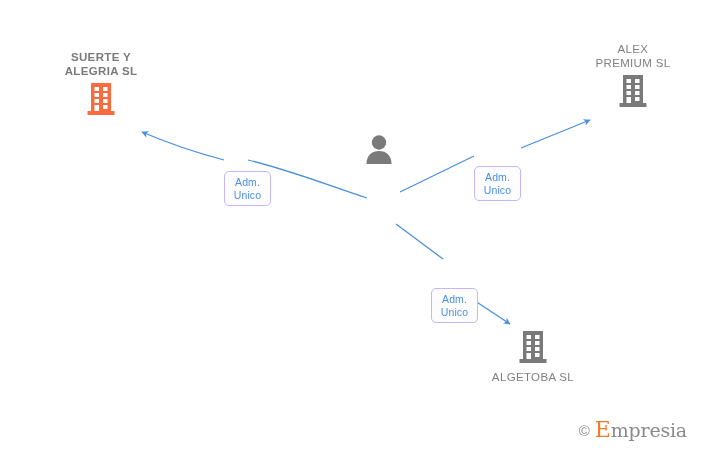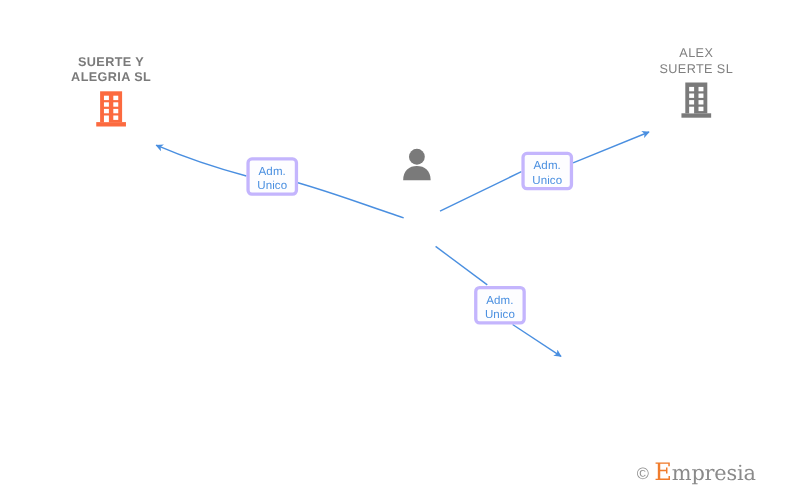--- a/index.html
+++ b/index.html
@@ -72,30 +72,31 @@
   
   #node-suerte        { left: 16px;  top: 50px;  }
   #node-alex          { left: 548px; top: 42px;  }
   #node-person        { left: 294px; top: 134px; }
   #node-algetoba      { left: 448px; top: 330px; }
 
   
   .edge-label {
     position: absolute;
     box-sizing: border-box;
-    border: 3px solid #c4b5fd;
+    border: 1px solid #c4b5fd;
     border-radius: 5px;
     background: #fdfdff;
     color: #4a8fe0;
     font-size: 10.5px;
     line-height: 13px;
     text-align: center;
     padding: 4px 5px 4px 5px;
     white-space: pre-line;
     letter-spacing: 0.1px;
+    margin-top: 28px;
   }
   #label-suerte   { left: 224px; top: 143px; width: 47px; height: 35px; }
   #label-alex     { left: 474px; top: 138px; width: 47px; height: 35px; }
   #label-algetoba { left: 431px; top: 260px; width: 47px; height: 35px; }
 
   
   #watermark {
     position: absolute;
     right: 10px;
     bottom: 9px;
@@ -162,21 +163,21 @@
         <rect x="8.5" y="17" width="4.5" height="4" fill="#ffffff"></rect>
         <rect x="17" y="17" width="4.5" height="4" fill="#ffffff"></rect>
         <rect x="8.5" y="23" width="4.5" height="6" fill="#ffffff"></rect>
         <rect x="17" y="23" width="4.5" height="4" fill="#ffffff"></rect>
       </svg>
     </span>
   </div>
 
   <div class="node" id="node-alex">
     <div class="node-label company-plain above">ALEX
-SUERTE  SL</div>
+PREMIUM  SL</div>
     <span class="node-icon">
       <svg width="30" height="34" viewBox="0 0 30 34" xmlns="http://www.w3.org/2000/svg">
         <rect x="5" y="1" width="20" height="28" fill="#7a7a7a"></rect>
         <rect x="1.5" y="29" width="27" height="4" fill="#7a7a7a"></rect>
         <rect x="8.5" y="5" width="4.5" height="4" fill="#ffffff"></rect>
         <rect x="17" y="5" width="4.5" height="4" fill="#ffffff"></rect>
         <rect x="8.5" y="11" width="4.5" height="4" fill="#ffffff"></rect>
         <rect x="17" y="11" width="4.5" height="4" fill="#ffffff"></rect>
         <rect x="8.5" y="17" width="4.5" height="4" fill="#ffffff"></rect>
         <rect x="17" y="17" width="4.5" height="4" fill="#ffffff"></rect>
@@ -188,20 +189,37 @@
 
   <div class="node" id="node-person">
     <span class="node-icon">
       <svg width="28" height="30" viewBox="0 0 28 30" xmlns="http://www.w3.org/2000/svg">
         <circle cx="14" cy="8.5" r="7.2" fill="#7a7a7a"></circle>
         <path d="M 1.5 30 C 1.5 21 7 17 14 17 C 21 17 26.5 21 26.5 30 Z" fill="#7a7a7a"></path>
       </svg>
     </span>
   </div>
 
+  <div class="node" id="node-algetoba">
+    <span class="node-icon">
+      <svg width="30" height="34" viewBox="0 0 30 34" xmlns="http://www.w3.org/2000/svg">
+        <rect x="5" y="1" width="20" height="28" fill="#7a7a7a"></rect>
+        <rect x="1.5" y="29" width="27" height="4" fill="#7a7a7a"></rect>
+        <rect x="8.5" y="5" width="4.5" height="4" fill="#ffffff"></rect>
+        <rect x="17" y="5" width="4.5" height="4" fill="#ffffff"></rect>
+        <rect x="8.5" y="11" width="4.5" height="4" fill="#ffffff"></rect>
+        <rect x="17" y="11" width="4.5" height="4" fill="#ffffff"></rect>
+        <rect x="8.5" y="17" width="4.5" height="4" fill="#ffffff"></rect>
+        <rect x="17" y="17" width="4.5" height="4" fill="#ffffff"></rect>
+        <rect x="8.5" y="23" width="4.5" height="6" fill="#ffffff"></rect>
+        <rect x="17" y="23" width="4.5" height="4" fill="#ffffff"></rect>
+      </svg>
+    </span>
+    <div class="node-label company-plain below">ALGETOBA  SL</div>
+  </div>
 
   <div class="edge-label" id="label-suerte">Adm.
 Unico</div>
 
   <div class="edge-label" id="label-alex">Adm.
 Unico</div>
 
   <div class="edge-label" id="label-algetoba">Adm.
 Unico</div>
 

